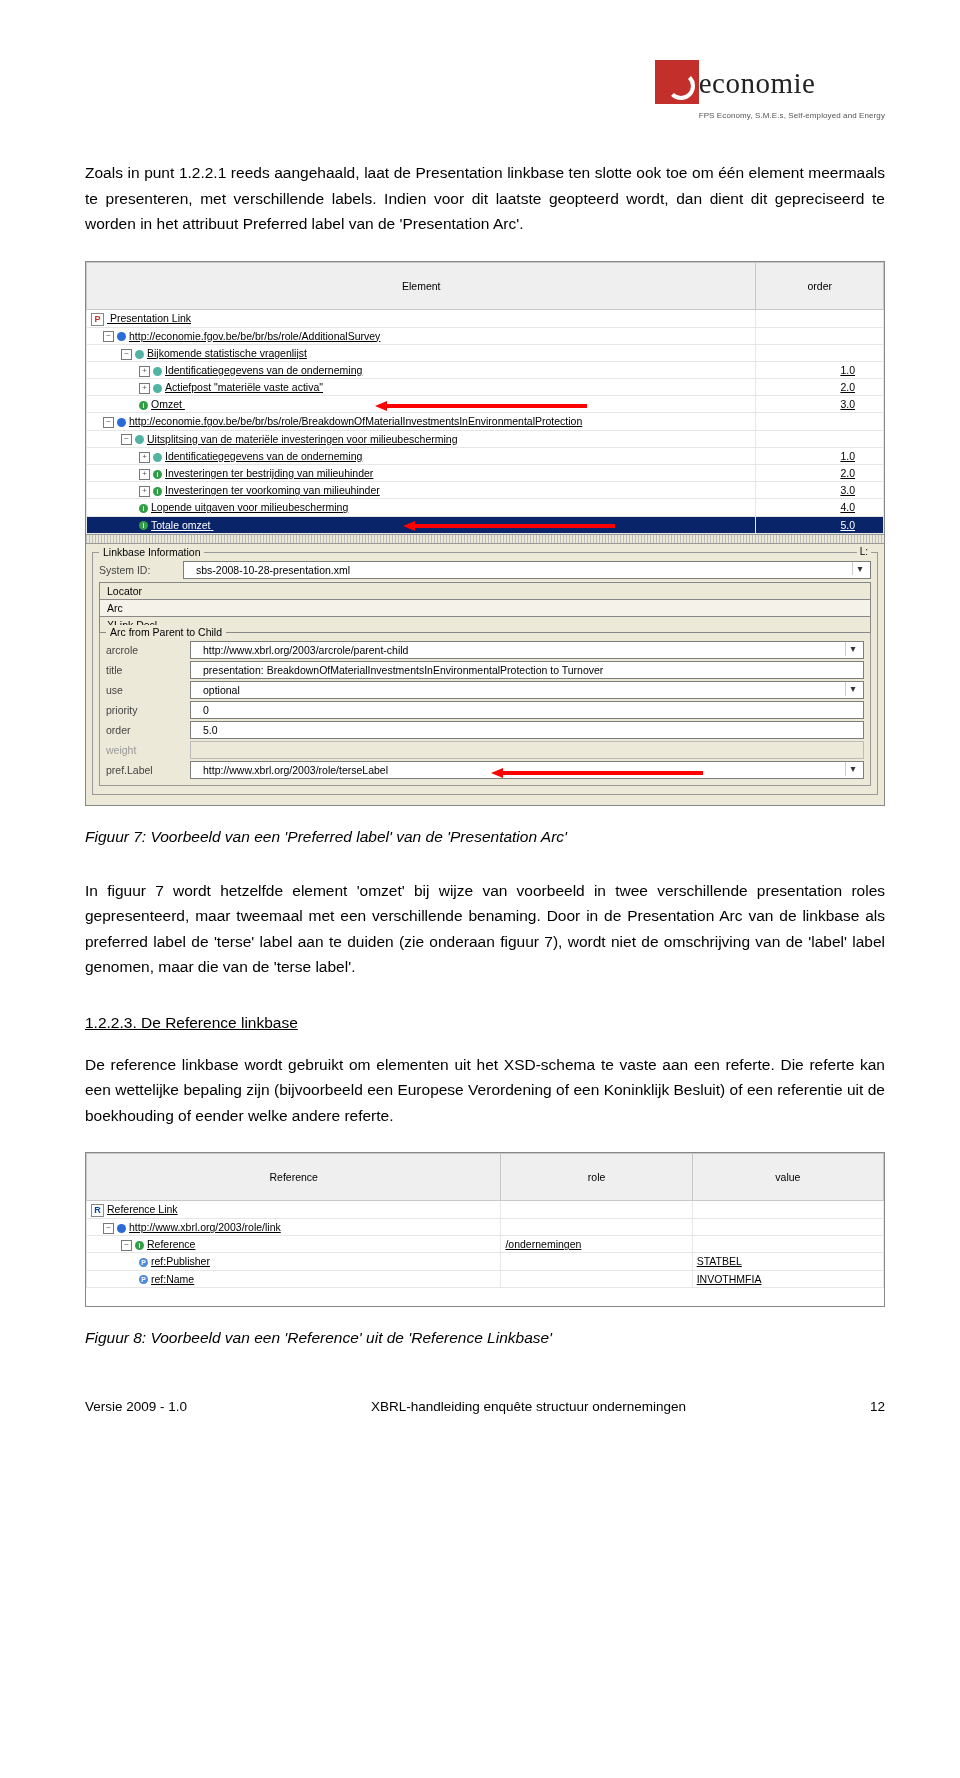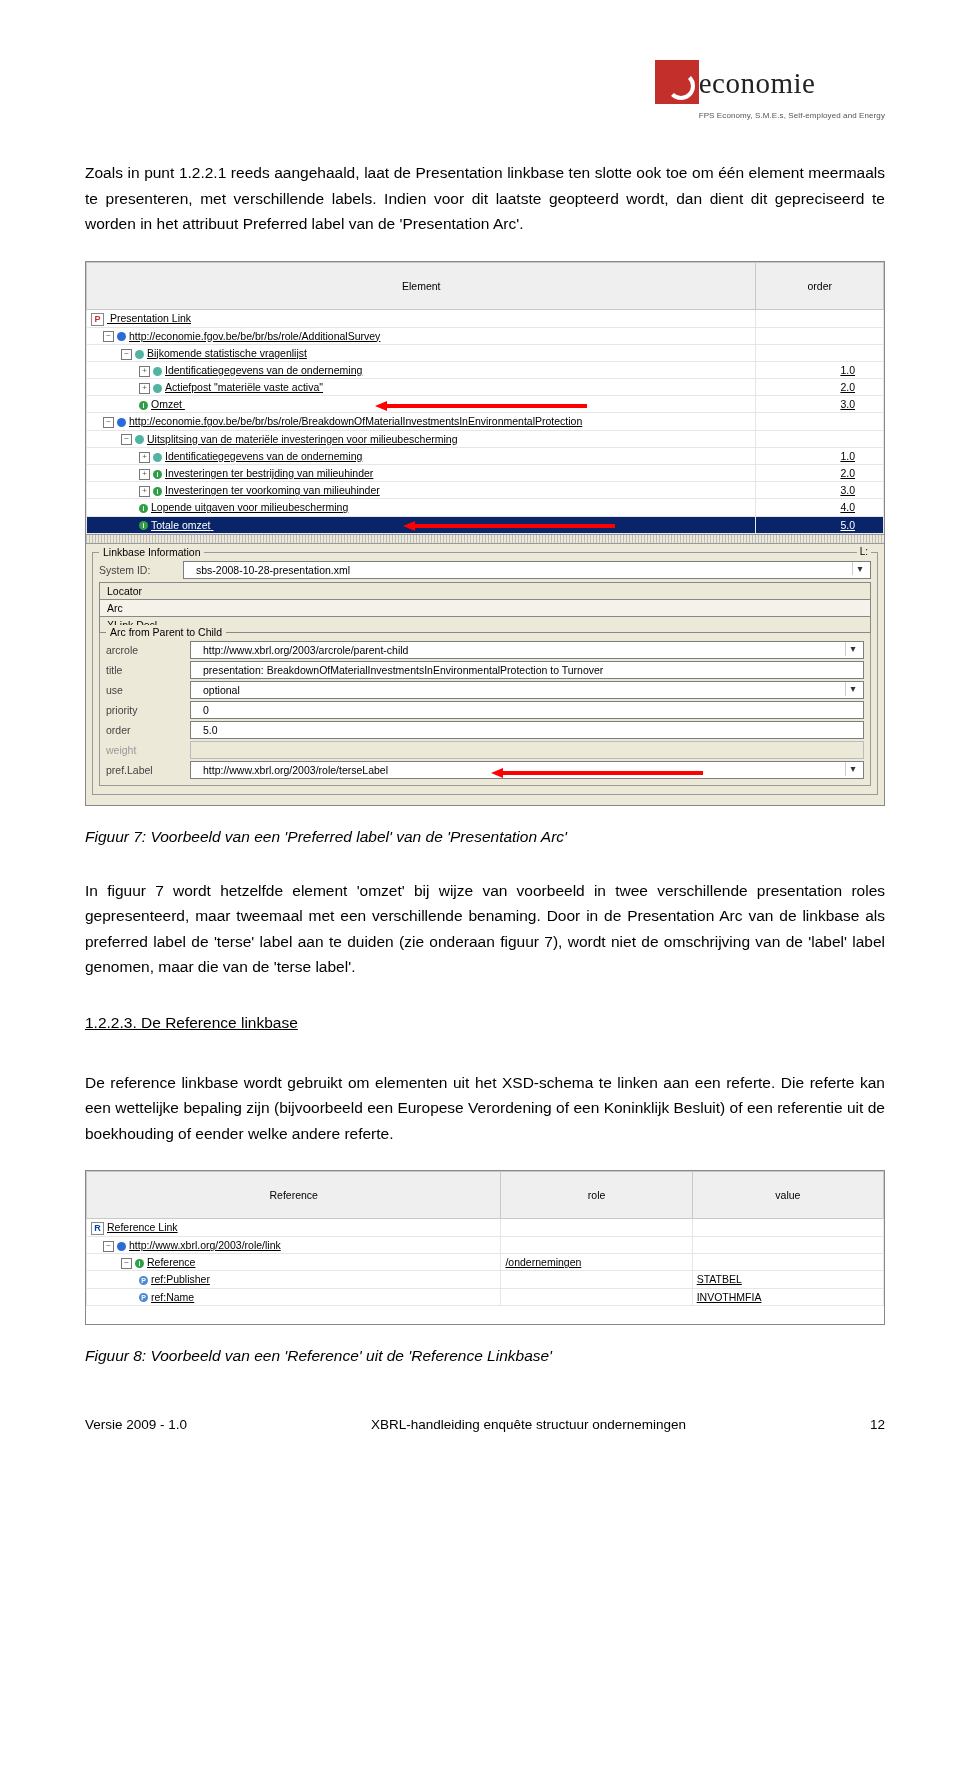--- a/index.html
+++ b/index.html
@@ -35,21 +35,21 @@
     border-left-color:transparent;
     border-top-color:transparent;
     border-radius:50%;
   }
   .logo-text { text-align:left; }
   .logo-text .big { font-size: 29px; font-weight: 400; color:#222; font-family:"Times New Roman",serif; letter-spacing: .5px;}
   .logo-text .small { font-size: 8px; color:#555; letter-spacing:.1px; margin-top:1px;}
   
   p { margin: 0 0 22px 0; text-align: justify; }
   .caption { font-style: italic; margin: 18px 0 28px 0; }
-  .section-h { margin: 30px 0 34px 0; }
+  .section-h { margin: 30px 0 16px 0; }
   .section-h span { text-decoration: underline; }
   
   .figure { margin: 24px 0 8px 0; }
   .win {
     background: #ece9d8;
     border: 1px solid #888;
     font-size: 10.5px;
     color: #000;
     line-height: 1.35;
   }
@@ -285,21 +285,21 @@
       </div>
     </div>
   </div>
 
   <div class="caption">Figuur 7: Voorbeeld van een 'Preferred label' van de 'Presentation Arc'</div>
 
   <p>In figuur 7 wordt hetzelfde element 'omzet' bij wijze van voorbeeld in twee verschillende presentation roles gepresenteerd, maar tweemaal met een verschillende benaming. Door in de Presentation Arc van de linkbase als preferred label de 'terse' label aan te duiden (zie onderaan figuur 7), wordt niet de omschrijving van de 'label' label genomen, maar die van de 'terse label'.</p>
 
   <div class="section-h"><span>1.2.2.3. De Reference linkbase</span></div>
 
-  <p>De reference linkbase wordt gebruikt om elementen uit het XSD-schema te linken aan een referte. Die referte kan een wettelijke bepaling zijn (bijvoorbeeld een Europese Verordening of een Koninklijk Besluit) of een referentie uit de boekhouding of eender welke andere referte.</p>
+  <p>De reference linkbase wordt gebruikt om elementen uit het XSD-schema te vaste aan een referte. Die referte kan een wettelijke bepaling zijn (bijvoorbeeld een Europese Verordening of een Koninklijk Besluit) of een referentie uit de boekhouding of eender welke andere referte.</p>
 
   <div class="figure">
     <div class="win">
       <table class="tbl">
         <colgroup>
             <col style="width:52%">
             <col style="width:24%">
             <col>
           </colgroup>
         <tbody>

